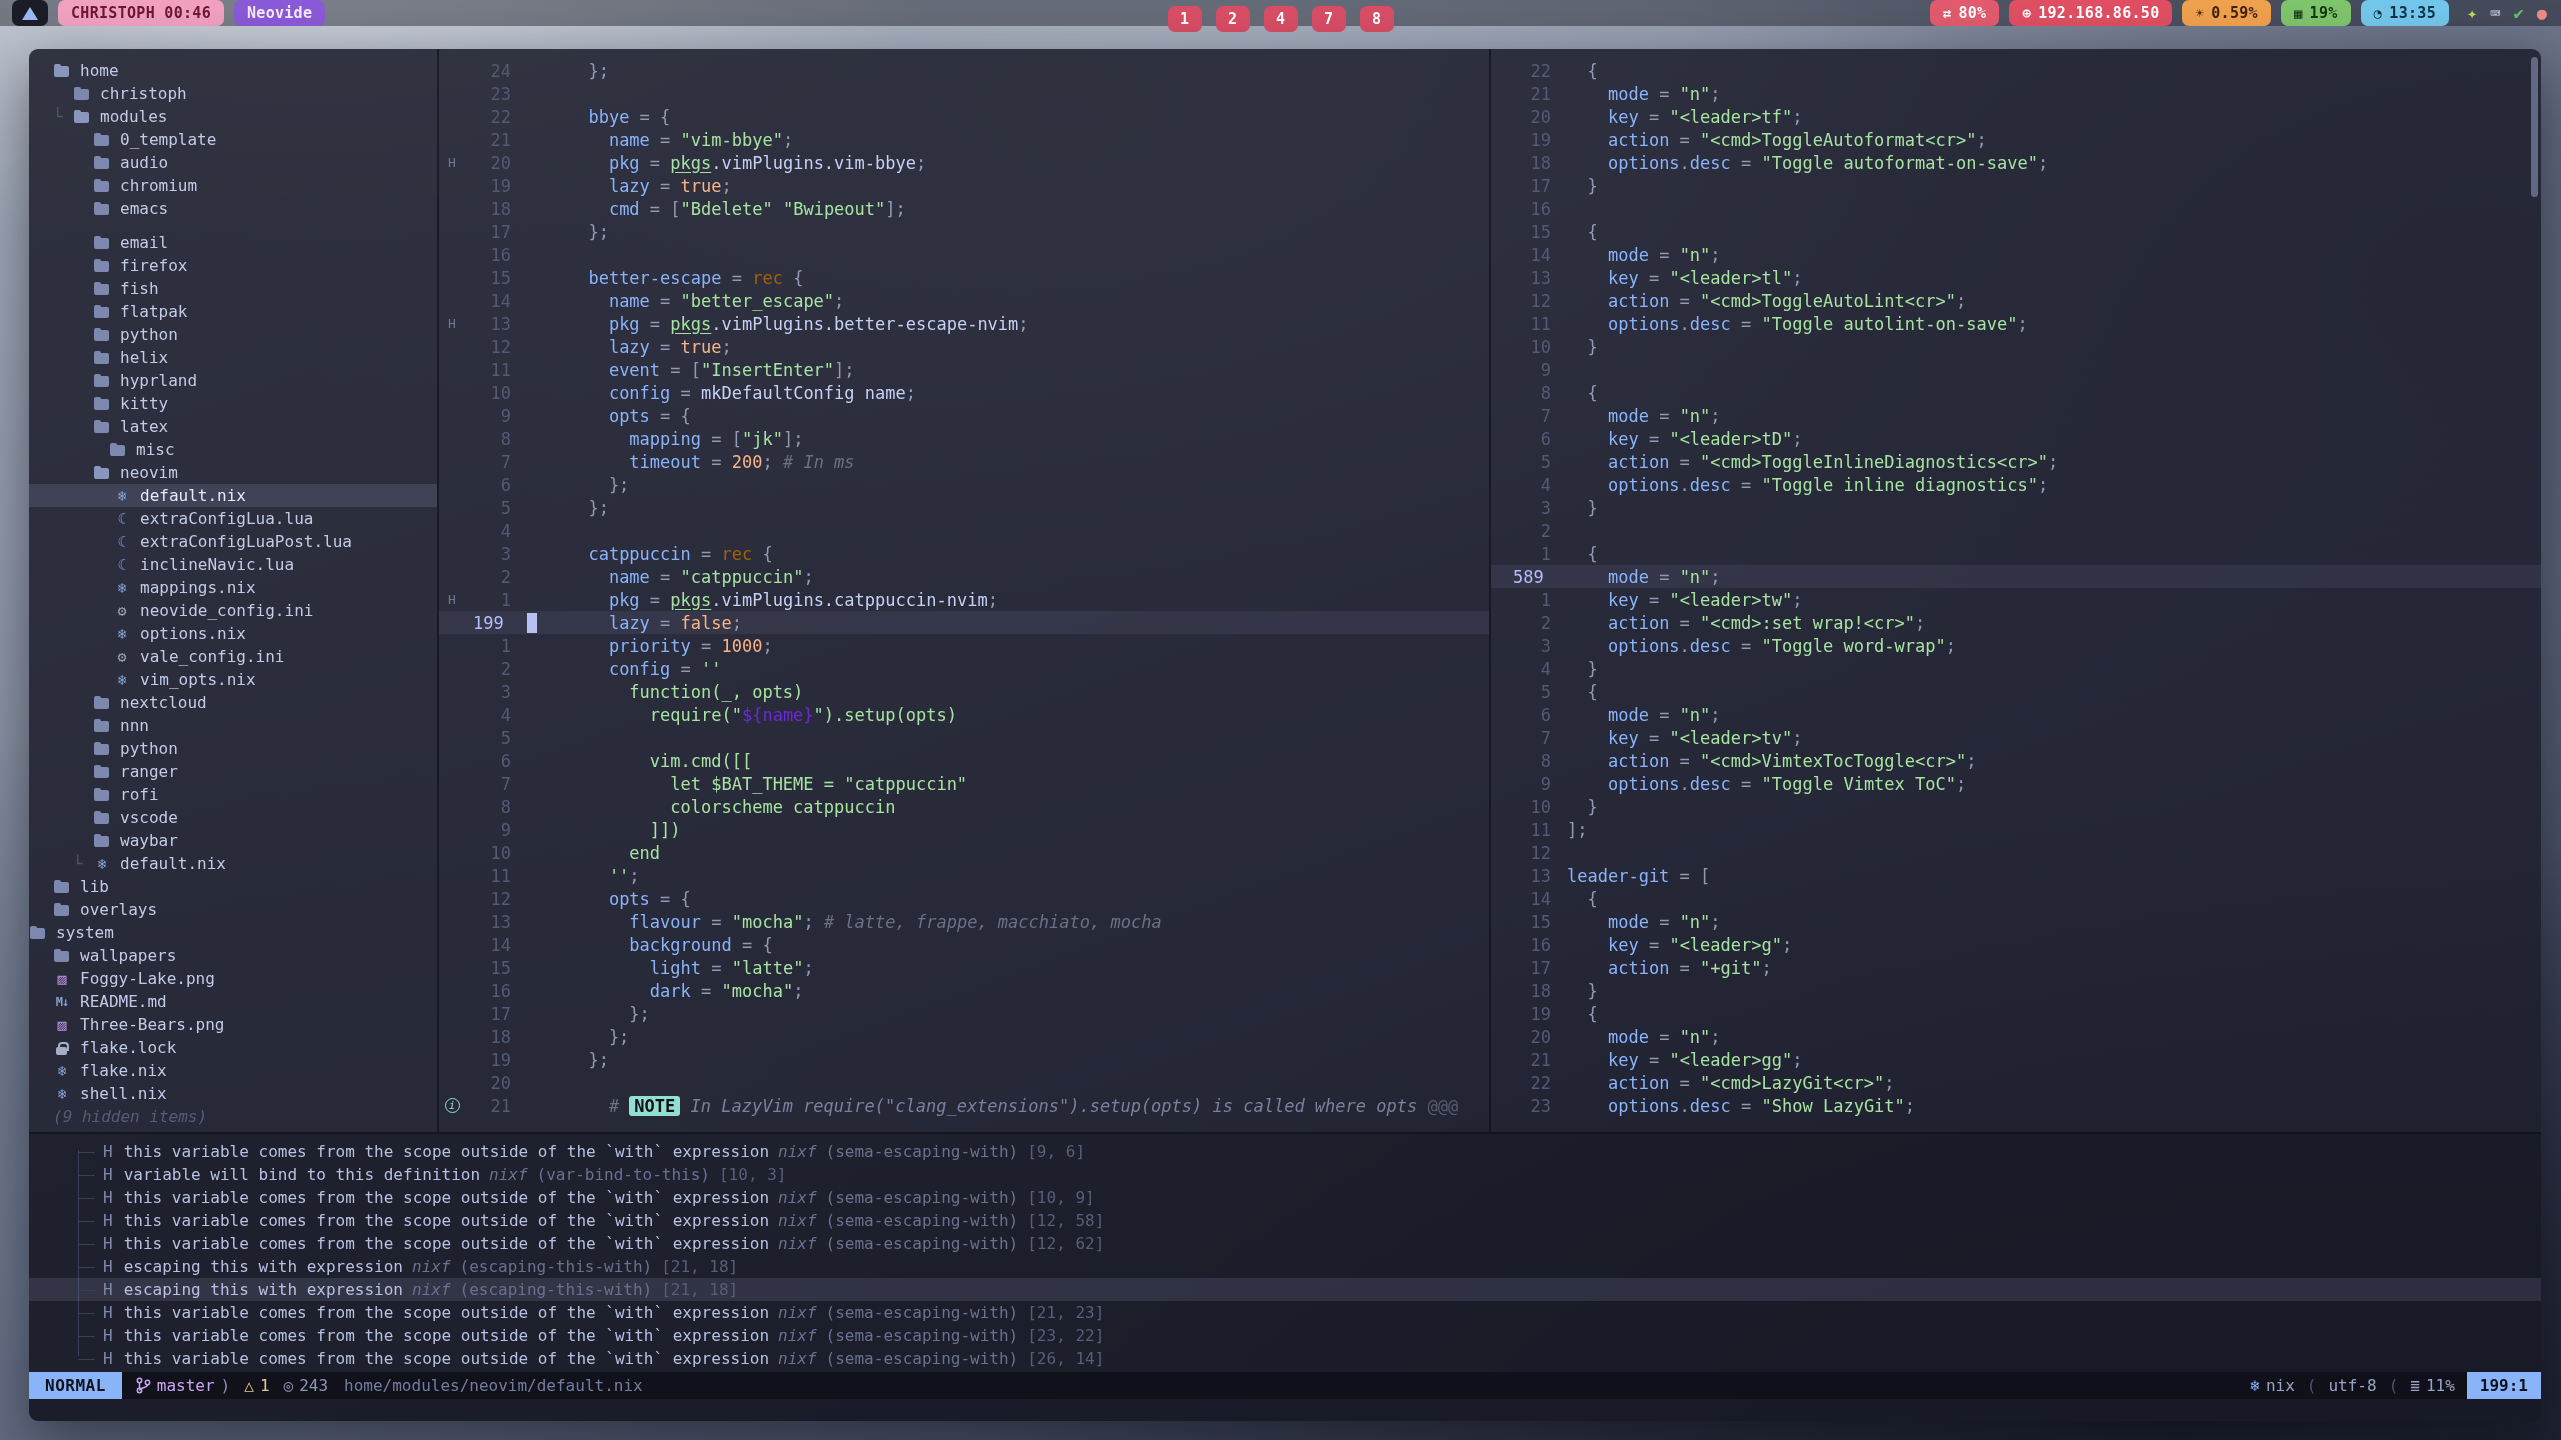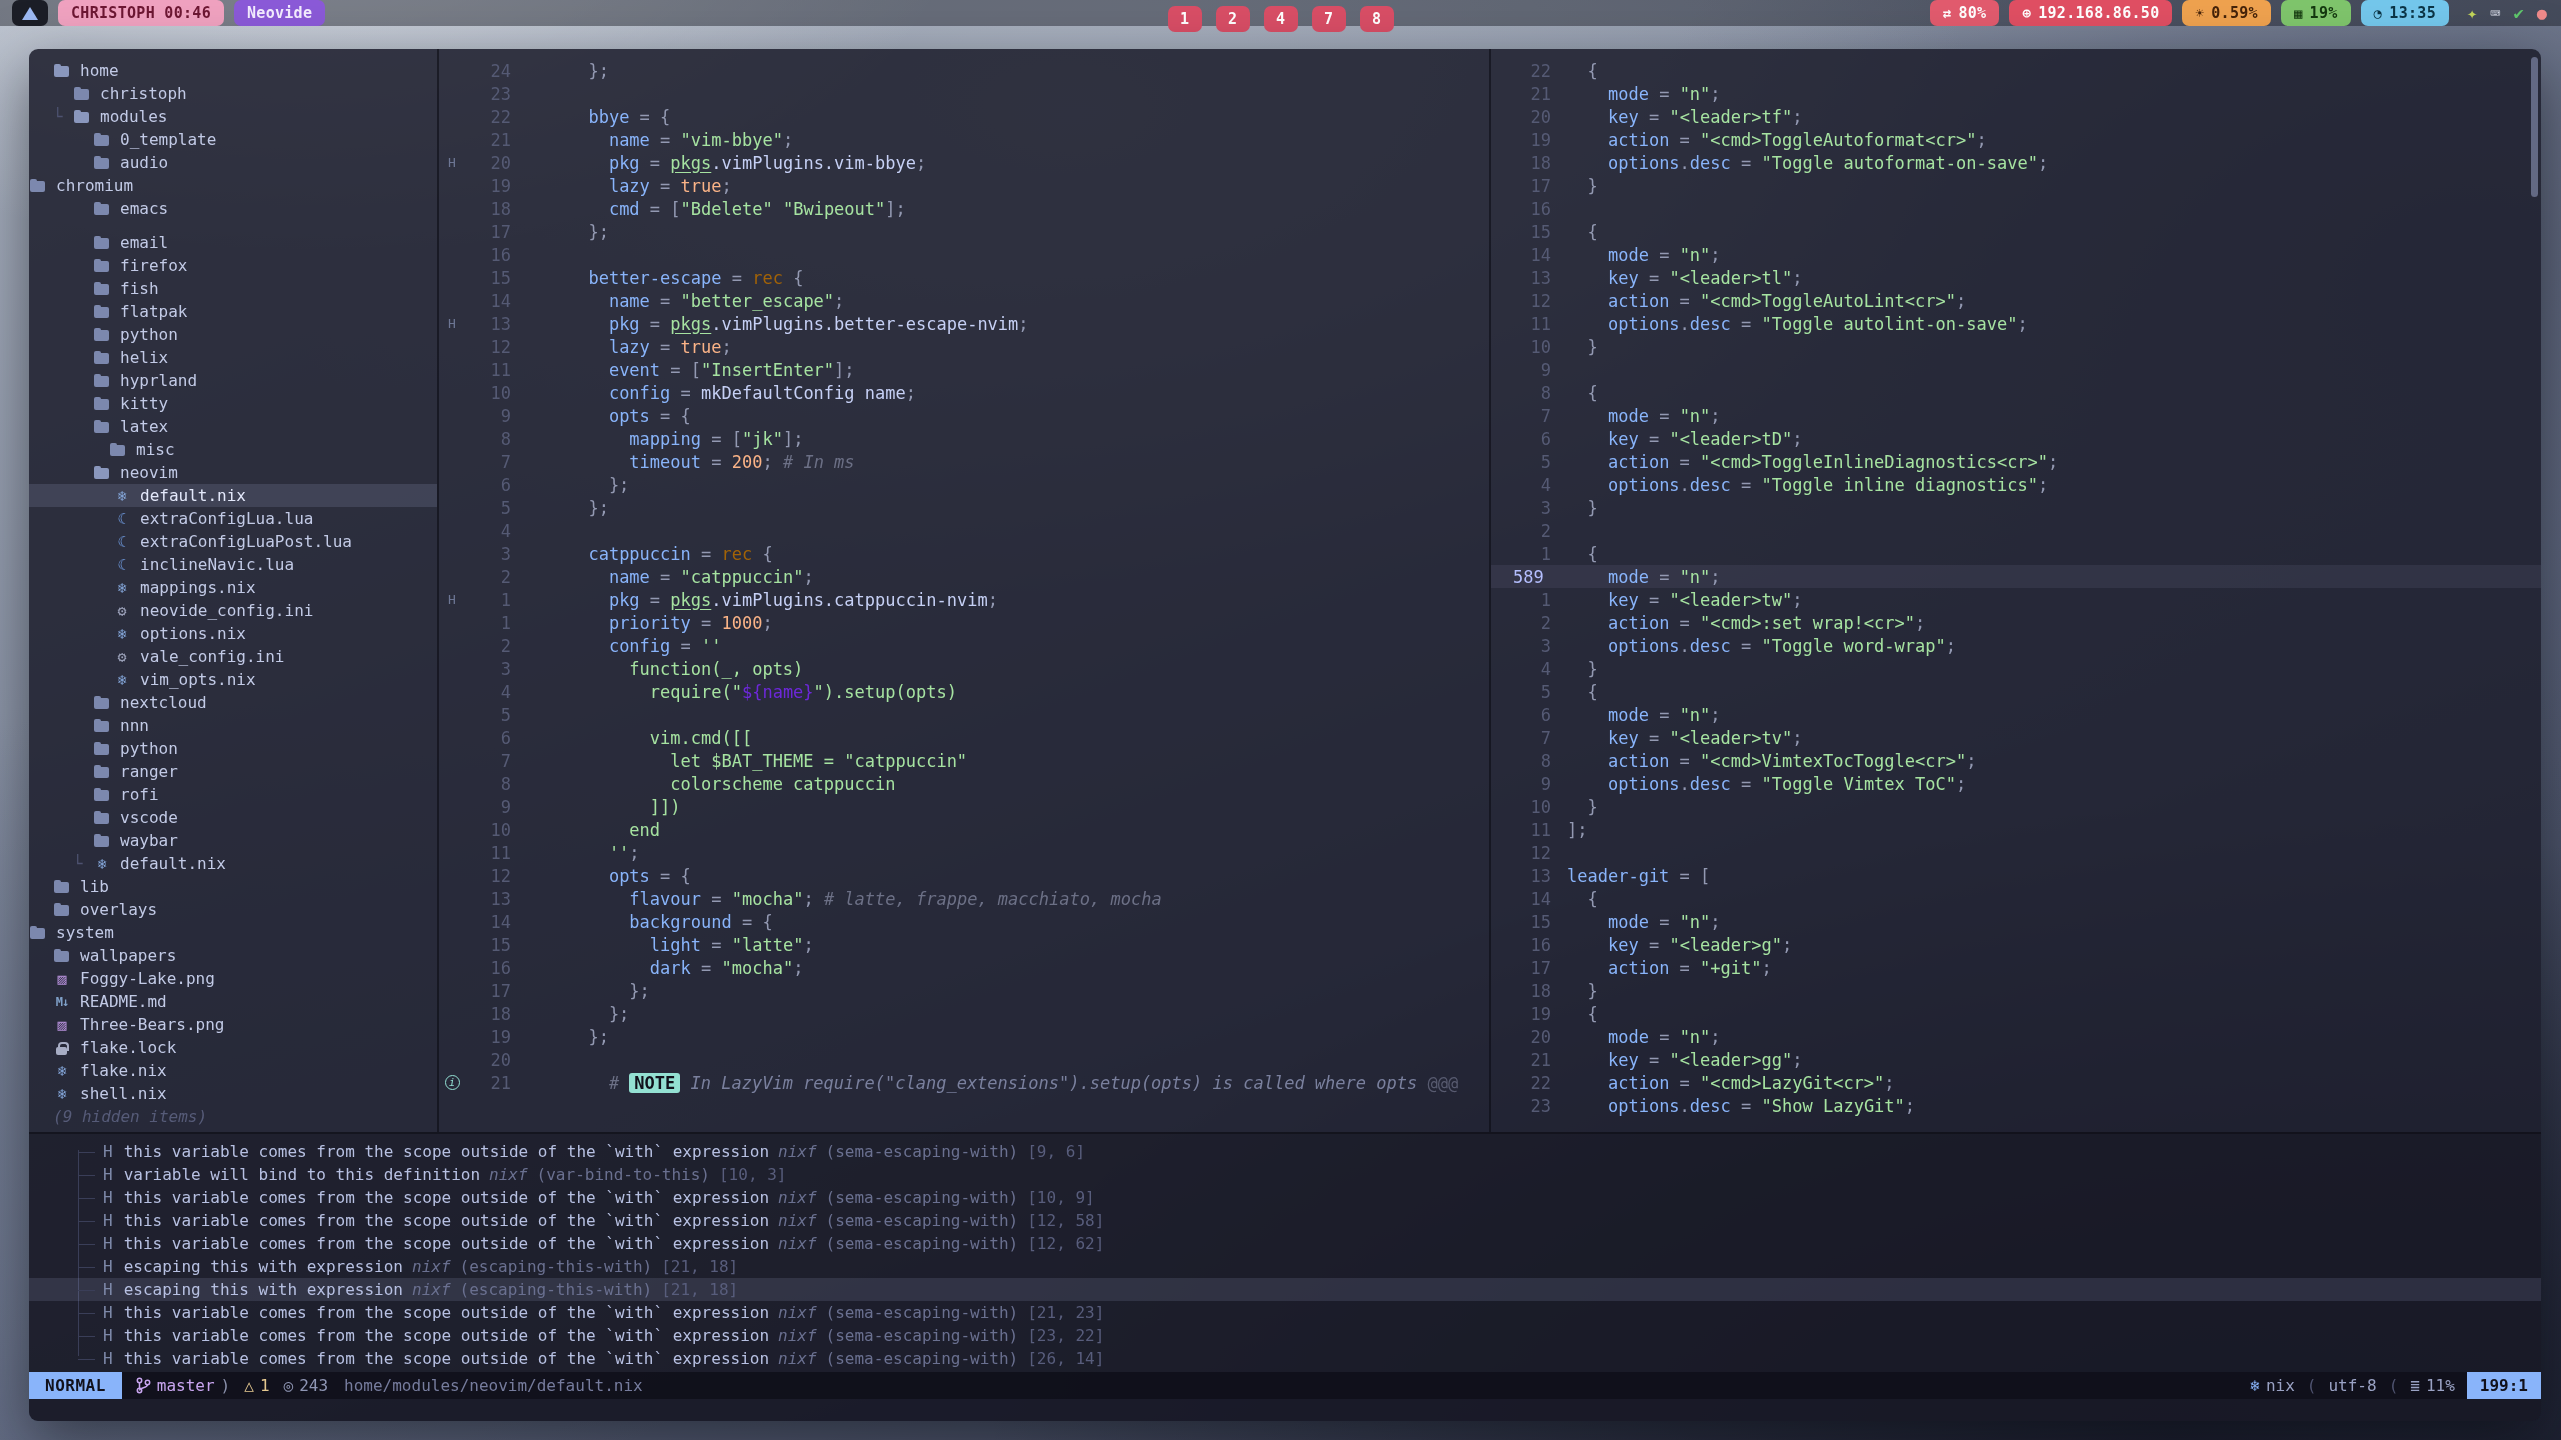--- a/index.html
+++ b/index.html
@@ -191,21 +191,21 @@
             <span class="tlabel">modules</span>
           </div>
           <div class="tree-row" style="padding-left: 64px;">
             <span class="ticon folder"></span>
             <span class="tlabel">0_template</span>
           </div>
           <div class="tree-row" style="padding-left: 64px;">
             <span class="ticon folder"></span>
             <span class="tlabel">audio</span>
           </div>
-          <div class="tree-row" style="">
+          <div class="tree-row" style="padding-left: 64px;">
             <span class="ticon folder"></span>
             <span class="tlabel">chromium</span>
           </div>
           <div class="tree-row" style="padding-left: 64px;">
             <span class="ticon folder"></span>
             <span class="tlabel">emacs</span>
           </div>
           <div class="tree-row" style="padding-left: 64px; margin-top: 11px;">
             <span class="ticon folder"></span>
             <span class="tlabel">email</span>
@@ -381,20 +381,21 @@
           <div class="cline"><span class="sign"></span><span class="lnum">10</span><span class="codetext"><span class="tk-o">        </span><span class="tk-k">config</span><span class="tk-o"> = </span><span class="tk-v">mkDefaultConfig name</span><span class="tk-o">;</span></span></div>
           <div class="cline"><span class="sign"></span><span class="lnum">9</span><span class="codetext"><span class="tk-o">        </span><span class="tk-k">opts</span><span class="tk-o"> = {</span></span></div>
           <div class="cline"><span class="sign"></span><span class="lnum">8</span><span class="codetext"><span class="tk-o">          </span><span class="tk-k">mapping</span><span class="tk-o"> = [</span><span class="tk-s">"jk"</span><span class="tk-o">];</span></span></div>
           <div class="cline"><span class="sign"></span><span class="lnum">7</span><span class="codetext"><span class="tk-o">          </span><span class="tk-k">timeout</span><span class="tk-o"> = </span><span class="tk-n">200</span><span class="tk-o">; </span><span class="tk-c"># In ms</span></span></div>
           <div class="cline"><span class="sign"></span><span class="lnum">6</span><span class="codetext"><span class="tk-o">        };</span></span></div>
           <div class="cline"><span class="sign"></span><span class="lnum">5</span><span class="codetext"><span class="tk-o">      };</span></span></div>
           <div class="cline"><span class="sign"></span><span class="lnum">4</span><span class="codetext"></span></div>
           <div class="cline"><span class="sign"></span><span class="lnum">3</span><span class="codetext"><span class="tk-o">      </span><span class="tk-k">catppuccin</span><span class="tk-o"> = </span><span class="tk-kw">rec</span><span class="tk-o"> {</span></span></div>
           <div class="cline"><span class="sign"></span><span class="lnum">2</span><span class="codetext"><span class="tk-o">        </span><span class="tk-k">name</span><span class="tk-o"> = </span><span class="tk-s">"catppuccin"</span><span class="tk-o">;</span></span></div>
           <div class="cline"><span class="sign">H</span><span class="lnum">1</span><span class="codetext"><span class="tk-o">        </span><span class="tk-k">pkg</span><span class="tk-o"> = </span><span class="tk-u">pkgs</span><span class="tk-v">.vimPlugins.catppuccin-nvim</span><span class="tk-o">;</span></span></div>
+          <div class="cline current"><span class="sign"></span><span class="lnum">199</span><span class="codetext"><span class="tk-cur"> </span><span class="tk-o">       </span><span class="tk-k">lazy</span><span class="tk-o"> = </span><span class="tk-n">false</span><span class="tk-o">;</span></span></div>
           <div class="cline"><span class="sign"></span><span class="lnum">1</span><span class="codetext"><span class="tk-o">        </span><span class="tk-k">priority</span><span class="tk-o"> = </span><span class="tk-n">1000</span><span class="tk-o">;</span></span></div>
           <div class="cline"><span class="sign"></span><span class="lnum">2</span><span class="codetext"><span class="tk-o">        </span><span class="tk-k">config</span><span class="tk-o"> = </span><span class="tk-s">''</span></span></div>
           <div class="cline"><span class="sign"></span><span class="lnum">3</span><span class="codetext"><span class="tk-s">          function(_, opts)</span></span></div>
           <div class="cline"><span class="sign"></span><span class="lnum">4</span><span class="codetext"><span class="tk-s">            require("</span><span class="tk-ip">${name}</span><span class="tk-s">").setup(opts)</span></span></div>
           <div class="cline"><span class="sign"></span><span class="lnum">5</span><span class="codetext"></span></div>
           <div class="cline"><span class="sign"></span><span class="lnum">6</span><span class="codetext"><span class="tk-s">            vim.cmd([[</span></span></div>
           <div class="cline"><span class="sign"></span><span class="lnum">7</span><span class="codetext"><span class="tk-s">              let $BAT_THEME = "catppuccin"</span></span></div>
           <div class="cline"><span class="sign"></span><span class="lnum">8</span><span class="codetext"><span class="tk-s">              colorscheme catppuccin</span></span></div>
           <div class="cline"><span class="sign"></span><span class="lnum">9</span><span class="codetext"><span class="tk-s">            ]])</span></span></div>
           <div class="cline"><span class="sign"></span><span class="lnum">10</span><span class="codetext"><span class="tk-s">          end</span></span></div>

